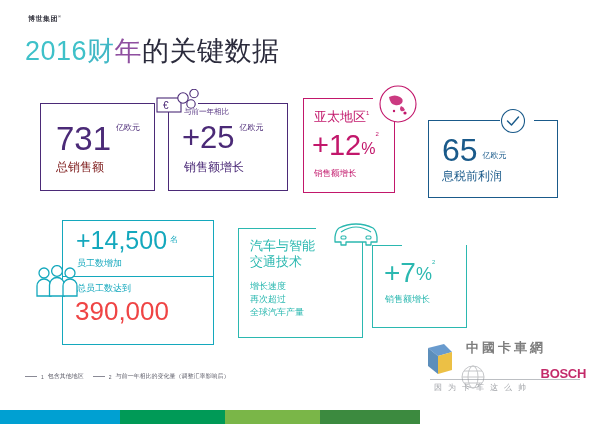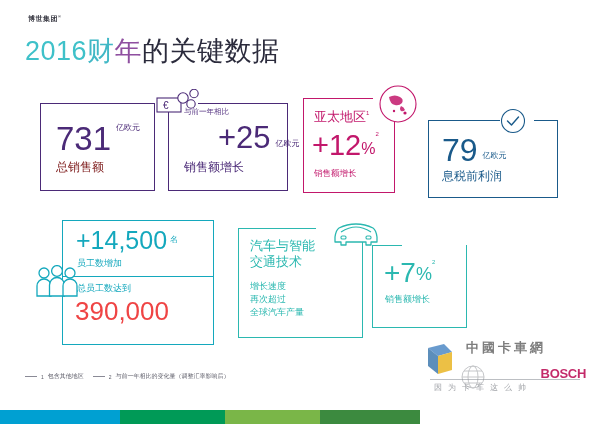--- a/index.html
+++ b/index.html
@@ -125,21 +125,21 @@
     <div class="caption" style="position:absolute;left:16px;top:58px;color:#7f1d1d;">总销售额</div>
   </div>
 
   <div class="frame purple" style="left:168px;top:103px;width:120px;height:88px;">
     <span class="edge e-l"></span>
     <span class="edge e-r"></span>
     <span class="edge e-t" style="left:30px;width:90px;"></span>
     <span class="edge e-b"></span>
 
     <div class="small-cap" style="position:absolute;left:16px;top:4px;color:#5b3b86;">与前一年相比</div>
-    <div style="position:absolute;left:14px;top:19px;display:flex;align-items:flex-end;margin-left:36px;">
+    <div style="position:absolute;left:14px;top:19px;display:flex;align-items:flex-start;">
       <span class="bignum" style="font-size:31px;color:#4b2a77;">+25</span>
       <span class="unit" style="color:#4b2a77;margin-left:5px;margin-bottom:4px;">亿欧元</span>
     </div>
     <div class="caption" style="position:absolute;left:16px;top:58px;color:#4b2a77;">销售额增长</div>
   </div>
 
   <div style="position:absolute;left:156px;top:89px;width:50px;height:26px;">
     <svg width="50" height="26" viewBox="0 0 50 26">
       <rect x="1" y="9" width="24" height="14" fill="#fff" stroke="#4b2a77" stroke-width="1.1"></rect>
       <text x="7" y="20" font-family="Liberation Sans, sans-serif" font-size="10" fill="#4b2a77">€</text>
@@ -179,21 +179,21 @@
   </div>
 
   <div class="frame navy" style="left:428px;top:120px;width:130px;height:78px;">
     <span class="edge e-l"></span>
     <span class="edge e-r"></span>
     <span class="edge e-t" style="width:72px;"></span>
     <span class="edge e-t" style="left:106px;width:24px;"></span>
     <span class="edge e-b"></span>
 
     <div style="position:absolute;left:14px;top:14px;display:flex;align-items:flex-end;">
-      <span class="bignum" style="font-size:32px;color:#1a5a8a;">79</span>
+      <span class="bignum" style="font-size:32px;color:#1a5a8a;">65</span>
       <span class="unit" style="color:#1a5a8a;margin-left:5px;margin-bottom:5px;">亿欧元</span>
     </div>
     <div class="caption" style="position:absolute;left:14px;top:50px;color:#1a5a8a;">息税前利润</div>
   </div>
 
   <div style="position:absolute;left:500px;top:108px;width:26px;height:26px;">
     <svg width="26" height="26" viewBox="0 0 26 26">
       <circle cx="13" cy="13" r="11.5" fill="#fff" stroke="#1a5a8a" stroke-width="1.1"></circle>
       <path d="M7.5 13 l4 4 l7 -8" fill="none" stroke="#1a5a8a" stroke-width="1.4" stroke-linecap="round" stroke-linejoin="round"></path>
     </svg>

